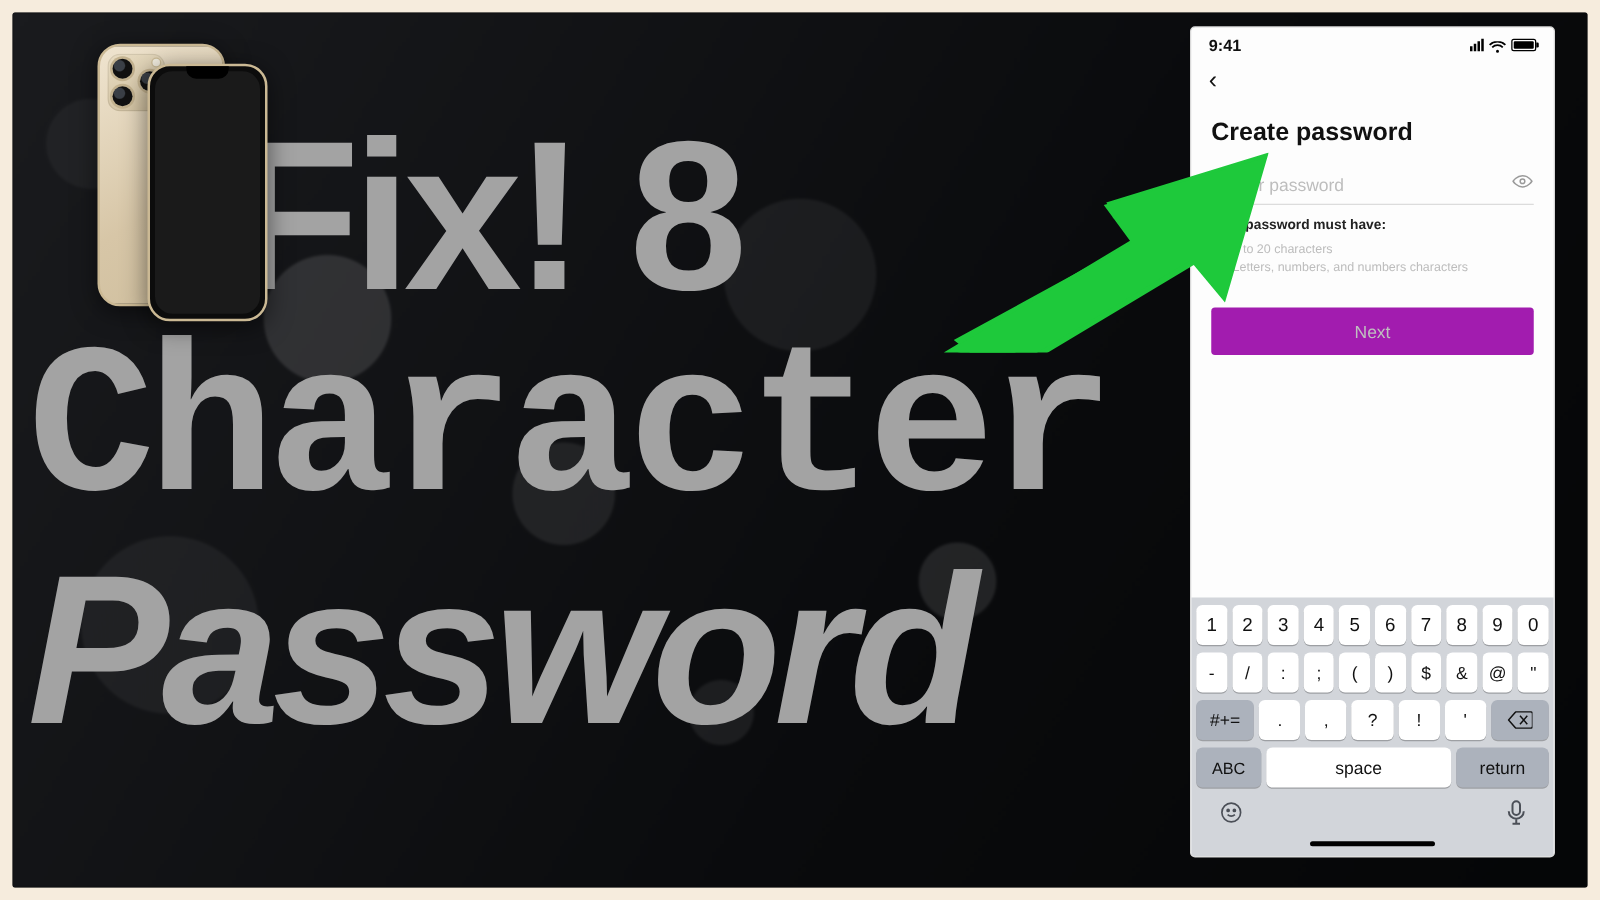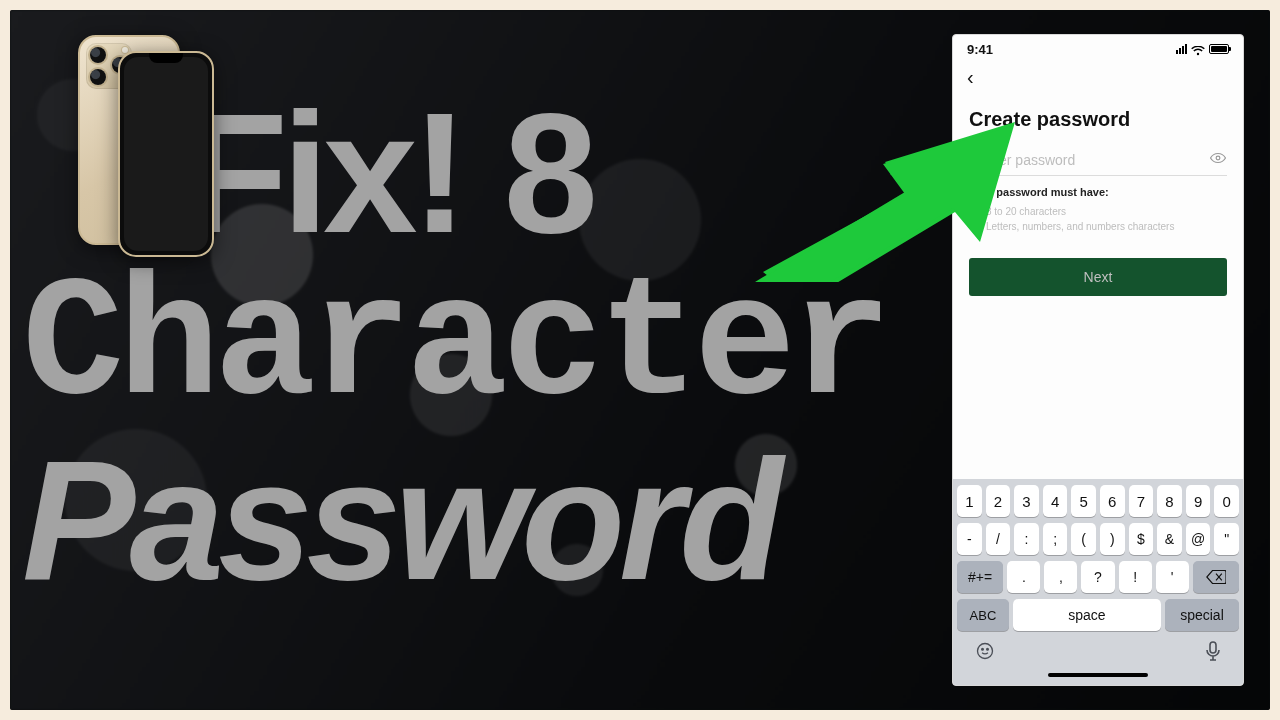--- a/index.html
+++ b/index.html
@@ -101,21 +101,21 @@
     position: absolute;
     left: 745px; top: 112px;
     z-index: 5;
     width: 260px; height: 160px;
     pointer-events: none;
   }
 
   
   .phone {
     position: absolute;
-    top: 24px; right: 26px; bottom: 24px;
+    top: 11px; right: 26px; bottom: 24px;
     width: 292px;
     background: #fdfdfd;
     border: 1px solid #d9d9d9;
     border-radius: 4px;
     overflow: hidden;
     z-index: 4;
     display: flex; flex-direction: column;
     font-family: -apple-system, "Helvetica Neue", Arial, sans-serif;
     color: #111;
   }
@@ -151,21 +151,21 @@
   .pw-field input::placeholder { color:#bdbdbd; }
   .pw-field .eye { color:#9a9a9a; }
 
   .req-title { font-size: 11px; font-weight:600; padding: 10px 16px 6px; color:#222; }
   .req-list { padding: 0 16px; }
   .req-item { display:flex; align-items:center; gap:6px; font-size:10px; color:#bdbdbd; padding:2px 0;}
   .req-item .circ { width:11px; height:11px; border:1px solid #d6d6d6; border-radius:50%; flex:0 0 auto; position:relative;}
   .req-item .circ::after{content:"";position:absolute;left:2px;top:3px;width:5px;height:3px;border-left:1px solid #d6d6d6;border-bottom:1px solid #d6d6d6;transform:rotate(-45deg);}
 
   .next-btn {
-    margin: 24px 16px 0; height: 38px; background:#14532d; color:#bfbfbf;
+    margin: 24px 16px 0; height: 38px; background:#a21caf; color:#bfbfbf;
     display:flex; align-items:center; justify-content:center;
     font-size:14px; border-radius:3px;
   }
 
   .flex-spacer { flex: 1 1 auto; }
 
   
   .kb {
     background:#d2d5da; padding: 6px 4px 4px;
     user-select: none;
@@ -316,21 +316,21 @@
           <div class="kb-key muted wide bksp">
             <svg viewBox="0 0 24 16">
                 <path d="M8 0h14a2 2 0 012 2v12a2 2 0 01-2 2H8l-7-8 7-8z" fill="none" stroke="#111" stroke-width="1.4"></path>
                 <path d="M12 4l7 8M19 4l-7 8" stroke="#111" stroke-width="1.4"></path>
               </svg>
           </div>
         </div>
         <div class="kb-row">
           <div class="kb-key muted wide">ABC</div>
           <div class="kb-key space">space</div>
-          <div class="kb-key return">special</div>
+          <div class="kb-key return">return</div>
         </div>
         <div class="kb-bottom">
           <span>
             <svg width="20" height="20" viewBox="0 0 24 24" fill="none" stroke="#4b4f57" stroke-width="1.6">
                 <circle cx="12" cy="12" r="9"></circle>
                 <circle cx="9" cy="10" r="1" fill="#4b4f57"></circle>
                 <circle cx="15" cy="10" r="1" fill="#4b4f57"></circle>
                 <path d="M8.5 14c1 .9 2.2 1.4 3.5 1.4s2.5-.5 3.5-1.4"></path>
               </svg>
           </span>

